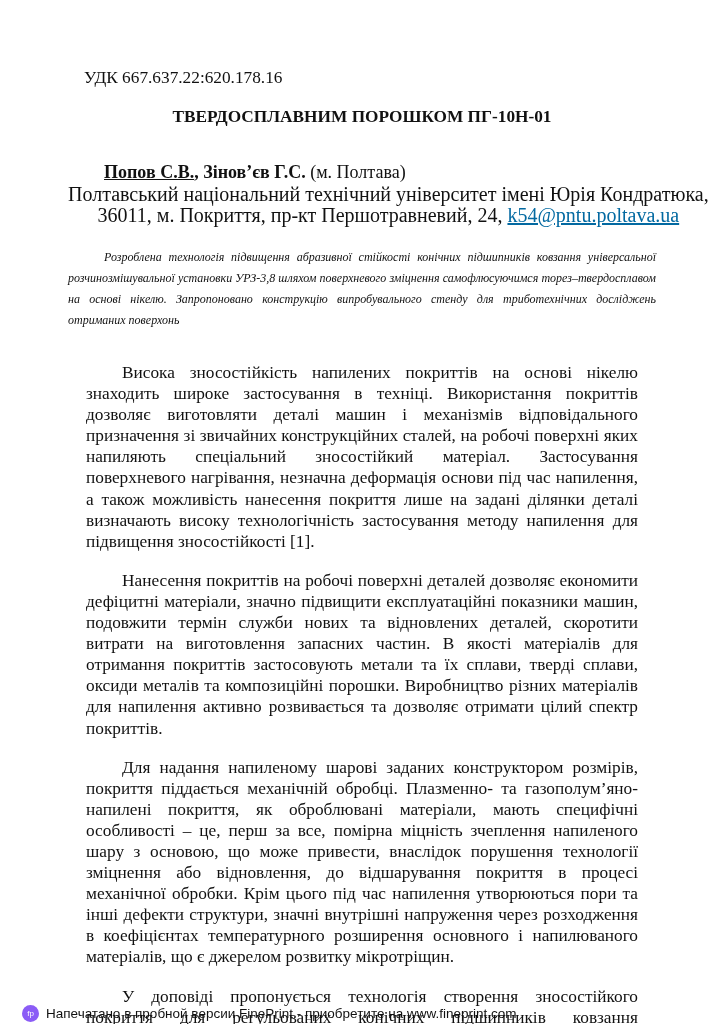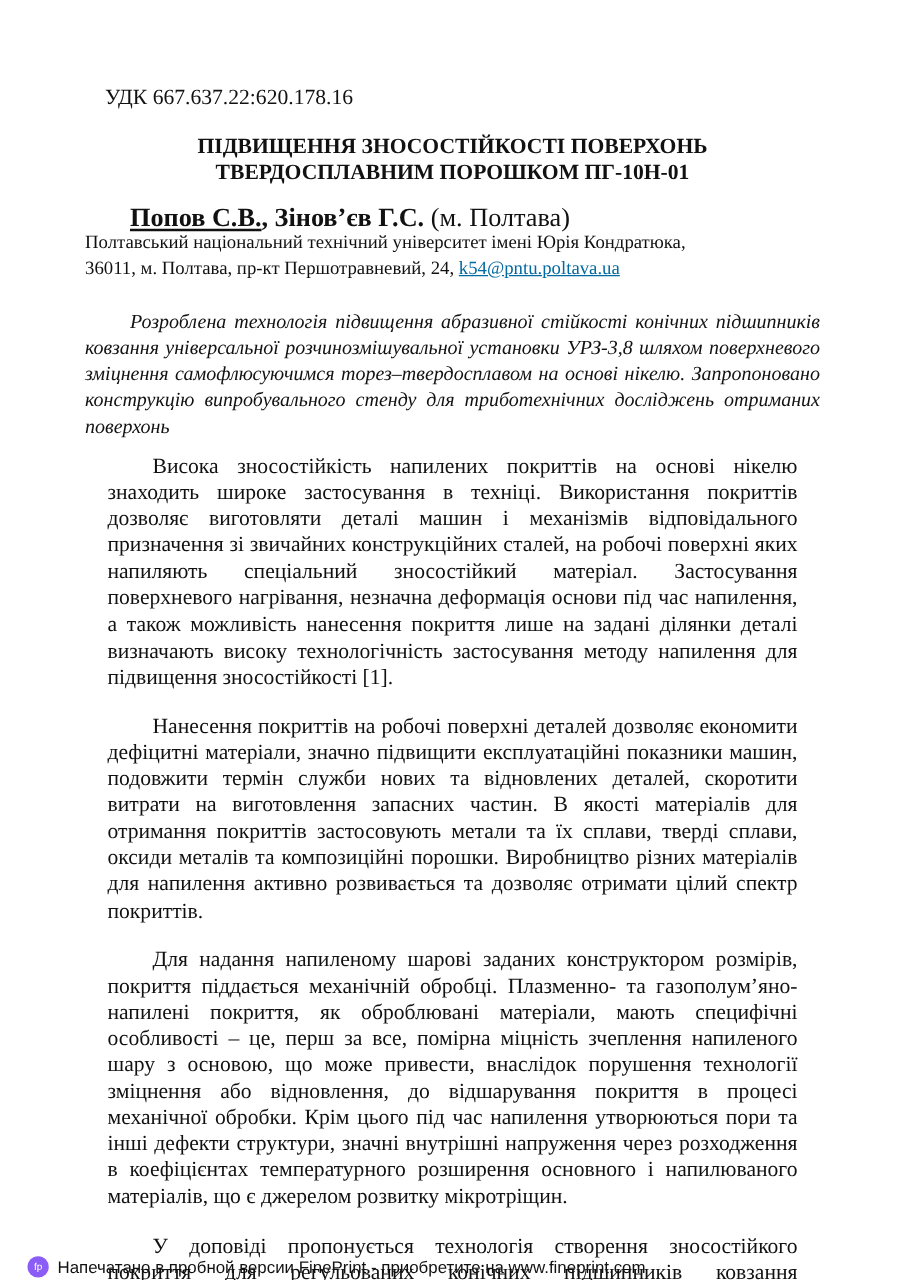--- a/index.html
+++ b/index.html
@@ -35,44 +35,45 @@
     width: 588px;
     text-align: center;
     font-weight: bold;
     font-size: 17.3px;
     line-height: 21px;
   }
   .authors {
     position: absolute;
     left: 36px;
     top: 162px;
-    font-size: 21px;
+    font-size: 18px;
     white-space: nowrap;
   }
   .authors .u { text-decoration: underline; font-weight: bold; }
   .authors .b { font-weight: bold; }
   .affil {
     position: absolute;
     left: 0;
     top: 184px;
-    font-size: 15px;
+    font-size: 20px;
     line-height: 21px;
     white-space: nowrap;
+    text-align: center;
   }
   .affil a {
     color: #0369a1;
     text-decoration: underline;
   }
   .abstract {
     position: absolute;
     left: 0;
     top: 247px;
     width: 588px;
     font-style: italic;
-    font-size: 16px;
+    font-size: 12px;
     line-height: 21px;
     text-align: justify;
     text-indent: 36px;
   }
   .body-text {
     position: absolute;
     left: 0;
     top: 344px;
     width: 588px;
     font-size: 17.3px;
@@ -110,32 +111,31 @@
     margin-right: 7px;
   }
 </style>
 </head>
 <body>
 
 <div class="page">
   <div class="udk">УДК 667.637.22:620.178.16</div>
 
   <div class="title">
-    <div>ПІДВИЩЕННЯ ЗНОСОСТІЙКОСТІ ПОВЕРХОНЬ</div>
     <div>ТВЕРДОСПЛАВНИМ ПОРОШКОМ ПГ-10Н-01</div>
   </div>
 
   <div class="authors">
     <span class="u">Попов С.В.</span><span class="b">, </span><span class="b">Зінов’єв Г.С.</span><span> (м. Полтава)</span>
   </div>
 
   <div class="affil">
     <div>Полтавський національний технічний університет імені Юрія Кондратюка,</div>
     <div>
-      <span>36011, м. Полтава, пр-кт Першотравневий, 24, </span><a>k54@pntu.poltava.ua</a>
+      <span>36011, м. Покриття, пр-кт Першотравневий, 24, </span><a>k54@pntu.poltava.ua</a>
     </div>
   </div>
 
   <div class="abstract">Розроблена технологія підвищення абразивної стійкості конічних підшипників ковзання універсальної розчинозмішувальної установки УРЗ-3,8 шляхом поверхневого зміцнення самофлюсуючимся торез–твердосплавом на основі нікелю. Запропоновано конструкцію випробувального стенду для триботехнічних досліджень отриманих поверхонь</div>
 
   <div class="body-text">
     <p>Висока зносостійкість напилених покриттів на основі нікелю знаходить широке застосування в техніці. Використання покриттів дозволяє виготовляти деталі машин і механізмів відповідального призначення зі звичайних конструкційних сталей, на робочі поверхні яких напиляють спеціальний зносостійкий матеріал. Застосування поверхневого нагрівання, незначна деформація основи під час напилення, а також можливість нанесення покриття лише на задані ділянки деталі визначають високу технологічність застосування методу напилення для підвищення зносостійкості [1].</p>
     <p>Нанесення покриттів на робочі поверхні деталей дозволяє економити дефіцитні матеріали, значно підвищити експлуатаційні показники машин, подовжити термін служби нових та відновлених деталей, скоротити витрати на виготовлення запасних частин. В якості матеріалів для отримання покриттів застосовують метали та їх сплави, тверді сплави, оксиди металів та композиційні порошки. Виробництво різних матеріалів для напилення активно розвивається та дозволяє отримати цілий спектр покриттів.</p>
     <p>Для надання напиленому шарові заданих конструктором розмірів, покриття піддається механічній обробці. Плазменно- та газополум’яно-напилені покриття, як оброблювані матеріали, мають специфічні особливості – це, перш за все, помірна міцність зчеплення напиленого шару з основою, що може привести, внаслідок порушення технології зміцнення або відновлення, до відшарування покриття в процесі механічної обробки. Крім цього під час напилення утворюються пори та інші дефекти структури, значні внутрішні напруження через розходження в коефіцієнтах температурного розширення основного і напилюваного матеріалів, що є джерелом розвитку мікротріщин.</p>
     <p>У доповіді пропонується технологія створення зносостійкого покриття для регульованих конічних підшипників ковзання малогабаритної універсальної розчинозмішувальної установки УРЗ-3,8 мобільного типу, яка спроектована і виготовлена на науково-виробничій базі Полтавського національного технічного університету імені Юрія Кондратюка [2, 3]. Покриття повинно мати</p>

